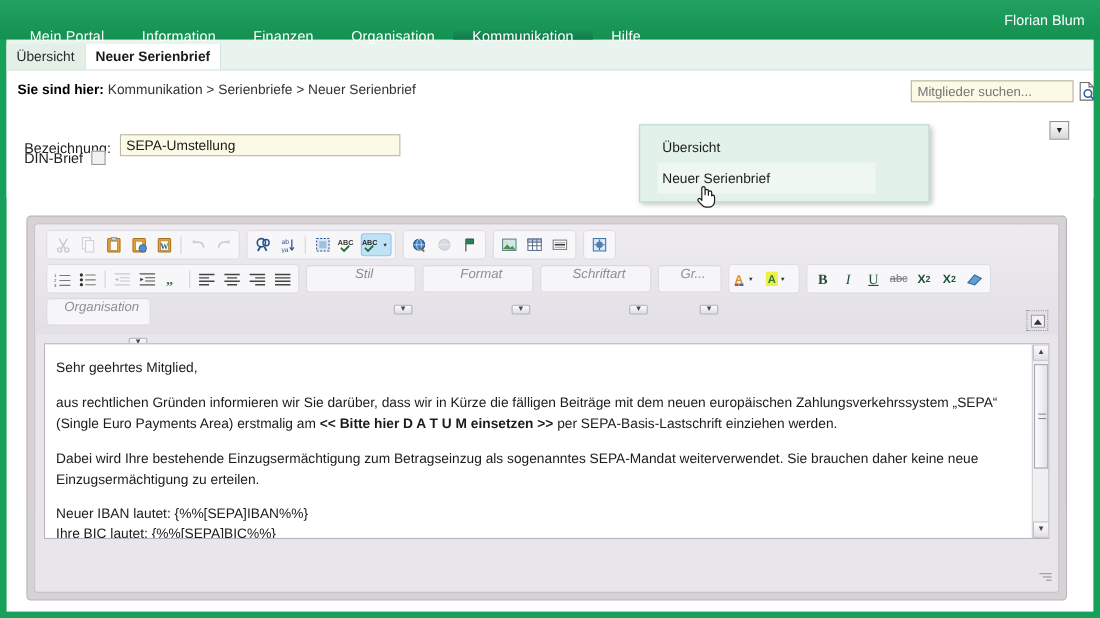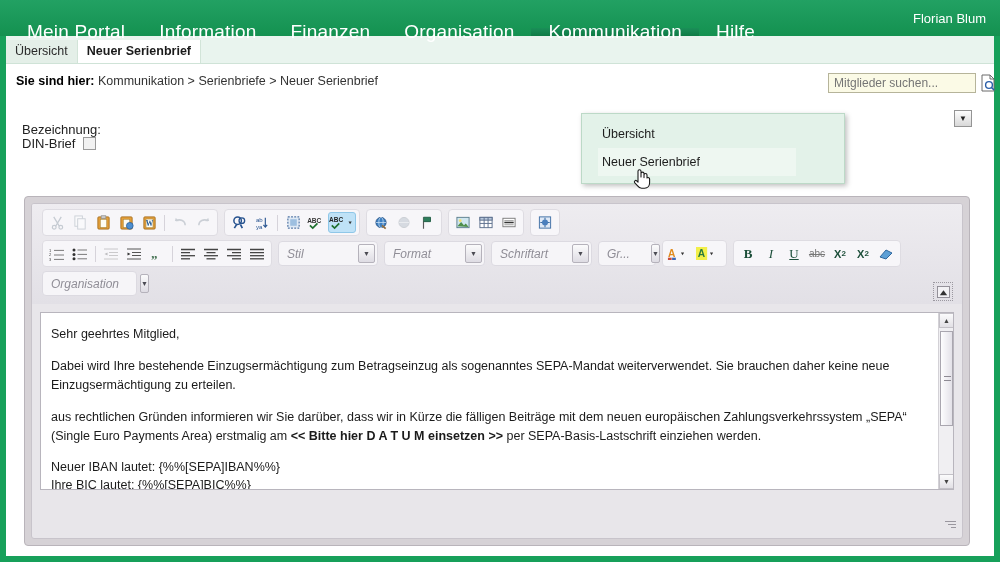--- a/index.html
+++ b/index.html
@@ -33,21 +33,21 @@
     width: 1000px; height: 36px;
     background: linear-gradient(to bottom, #22a163 0%, #149150 100%);
     display: flex; align-items: stretch;
     z-index: 30;
   }
   .topnav .spacer-left { width: 10px; }
   .nav-item {
     display: flex; align-items: center;
     padding: 0 17px;
     color: #ffffff;
-    font-size: 19px;
+    font-size: 13px;
     letter-spacing: .2px;
     white-space: nowrap;
     cursor: default;
     margin-top: 28px;
   }
   .nav-item.active {
     background: linear-gradient(to bottom, #1a8e58 0%, #0e7b45 100%);
     color: #ffffff;
   }
   .nav-user {
@@ -196,20 +196,21 @@
   .tb-btn svg { display:block; }
 
   .tb-select {
     display: flex; align-items: center;
     background: #f6f5f8;
     border: 1px solid #dcdae1;
     border-radius: 4px;
     height: 25px;
     padding: 0 2px 0 8px;
     gap: 21px;
+    flex-direction: column;
   }
   .tb-select .lbl {
     font-size: 12px; color: #8f8d96;
     font-style: italic;
     white-space: nowrap;
   }
   .tb-select .arrow {
     width: 17px; height: 19px;
     border: 1px solid #b5b2bb;
     background: linear-gradient(to bottom,#fbfbfc,#dedce3);
@@ -383,20 +384,21 @@
       <path d="M2 1 h8 l4 4 v12 h-12 z" fill="#ffffff" stroke="#6b6b6b" stroke-width="1"></path>
       <path d="M10 1 v4 h4" fill="none" stroke="#6b6b6b" stroke-width="1"></path>
       <circle cx="9" cy="11" r="3.4" fill="none" stroke="#2a5ea8" stroke-width="1.4"></circle>
       <line x1="11.5" y1="13.5" x2="14" y2="16" stroke="#2a5ea8" stroke-width="1.6"></line>
     </svg>
   </span>
 
   <div class="formarea">
     <div class="field-row">
       <span class="field-label">Bezeichnung:</span>
+      <input class="field-input" type="text" value="SEPA-Umstellung" style="">
     </div>
     <div class="check-row">
       <span class="check-label">DIN-Brief</span>
       <span class="cbox"></span>
     </div>
   </div>
   <div class="combo-btn">▼</div>
 
   <div class="editor-outer">
     <div class="editor-inner">
@@ -696,24 +698,24 @@
       <div class="max-btn">
         <svg width="13" height="12" viewBox="0 0 14 13">
             <rect x="0.5" y="0.5" width="13" height="12" fill="#f2f1f4" stroke="#8d8a93"></rect>
             <path d="M3 10 L7 4.5 L11 10 Z" fill="#333"></path>
           </svg>
       </div>
 
       <div class="canvas-wrap">
         <div class="canvas">
           <p class="doc-p">Sehr geehrtes Mitglied,</p>
-          <p class="doc-p">Dabei wird Ihre bestehende Einzugsermächtigung zum Betragseinzug als sogenanntes SEPA-Mandat weiterverwendet. Sie brauchen daher keine neue Einzugsermächtigung zu erteilen.</p>
           <p class="doc-p">
             <span>aus rechtlichen Gründen informieren wir Sie darüber, dass wir in Kürze die fälligen Beiträge mit dem neuen europäischen Zahlungsverkehrssystem „SEPA“ (Single Euro Payments Area) erstmalig am </span><b>&lt;&lt; Bitte hier D A T U M einsetzen &gt;&gt;</b><span> per SEPA-Basis-Lastschrift einziehen werden.</span>
           </p>
+          <p class="doc-p">Dabei wird Ihre bestehende Einzugsermächtigung zum Betragseinzug als sogenanntes SEPA-Mandat weiterverwendet. Sie brauchen daher keine neue Einzugsermächtigung zu erteilen.</p>
           <p class="doc-p tight">Neuer IBAN lautet: {%%[SEPA]IBAN%%}</p>
           <p class="doc-p tight">Ihre BIC lautet: {%%[SEPA]BIC%%}</p>
 
         </div>
         <div class="vscroll">
           <div class="arr">▲</div>
           <div class="thumb">
               <i></i>
             </div>
           <div class="arr bot">▼</div>

